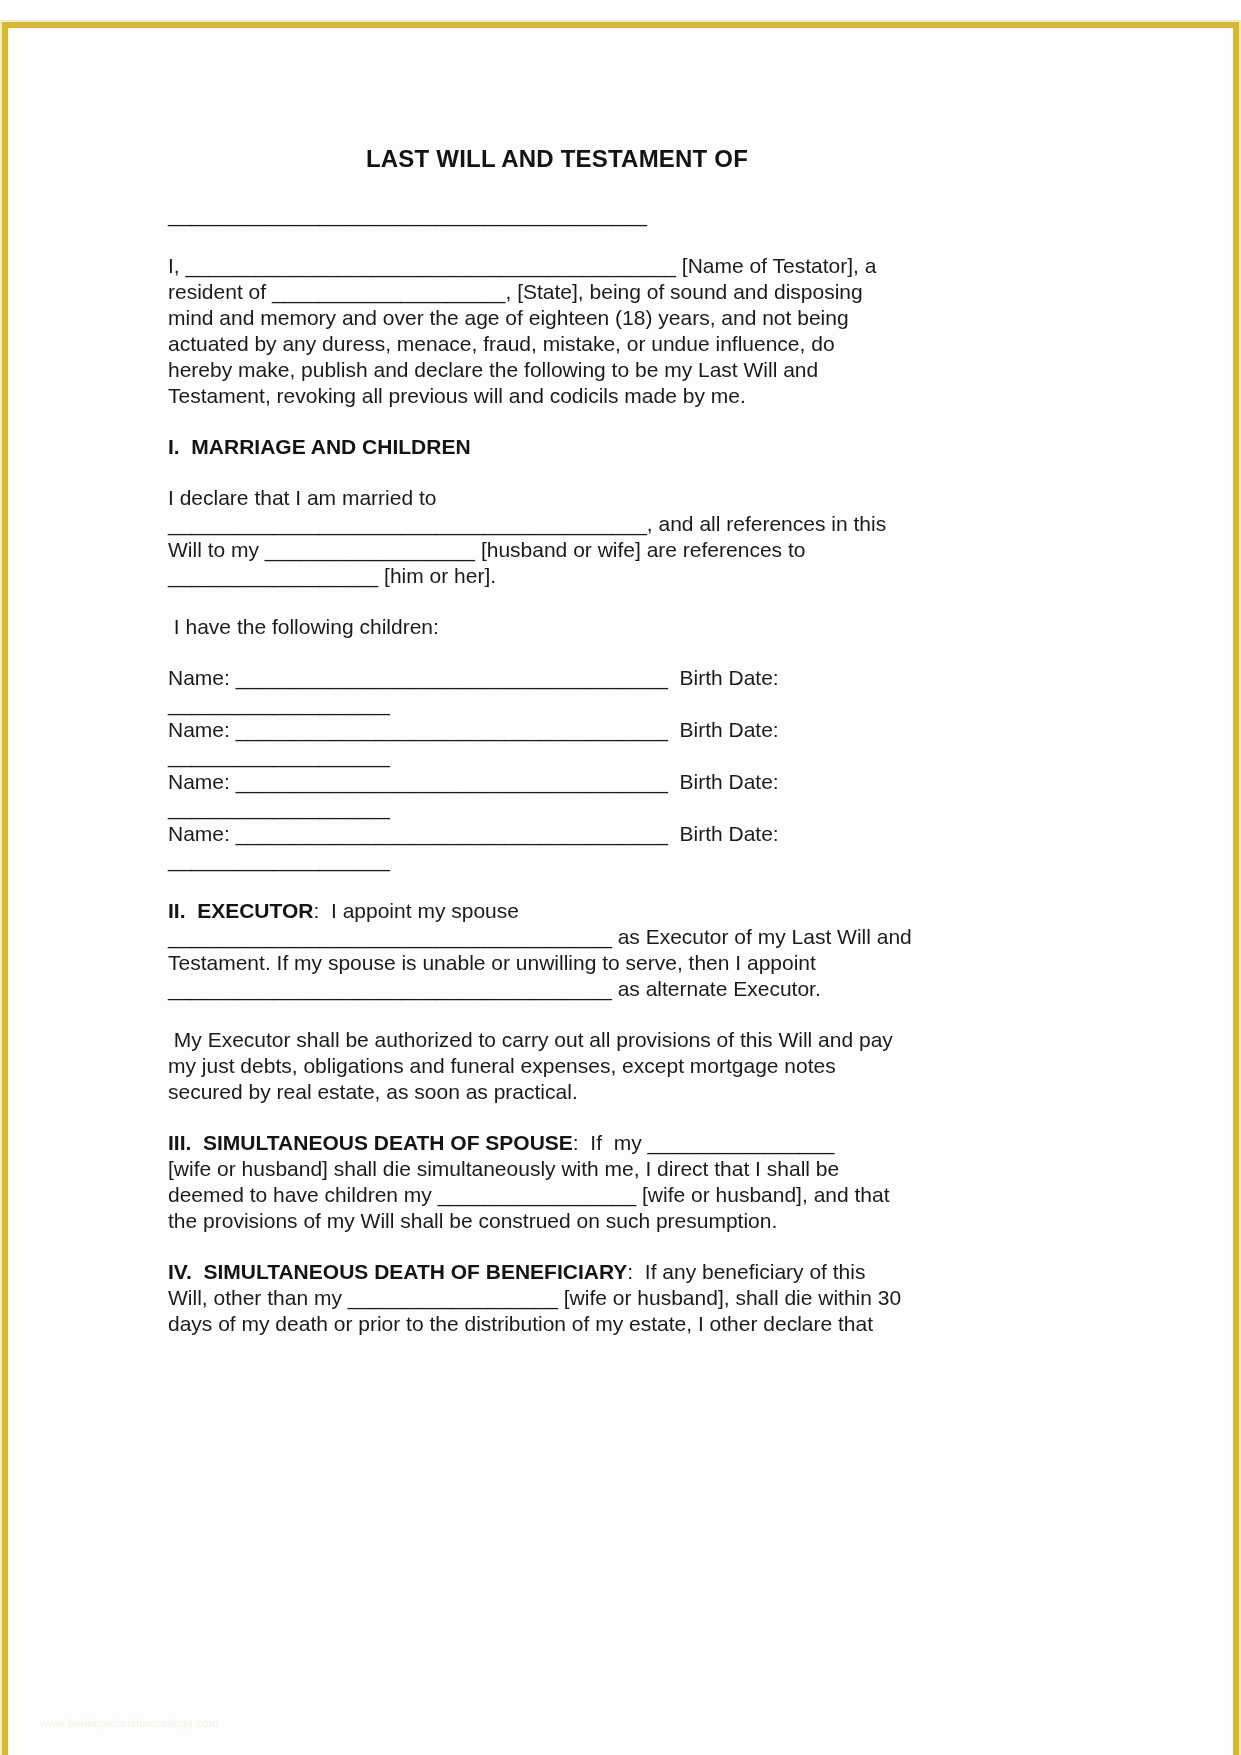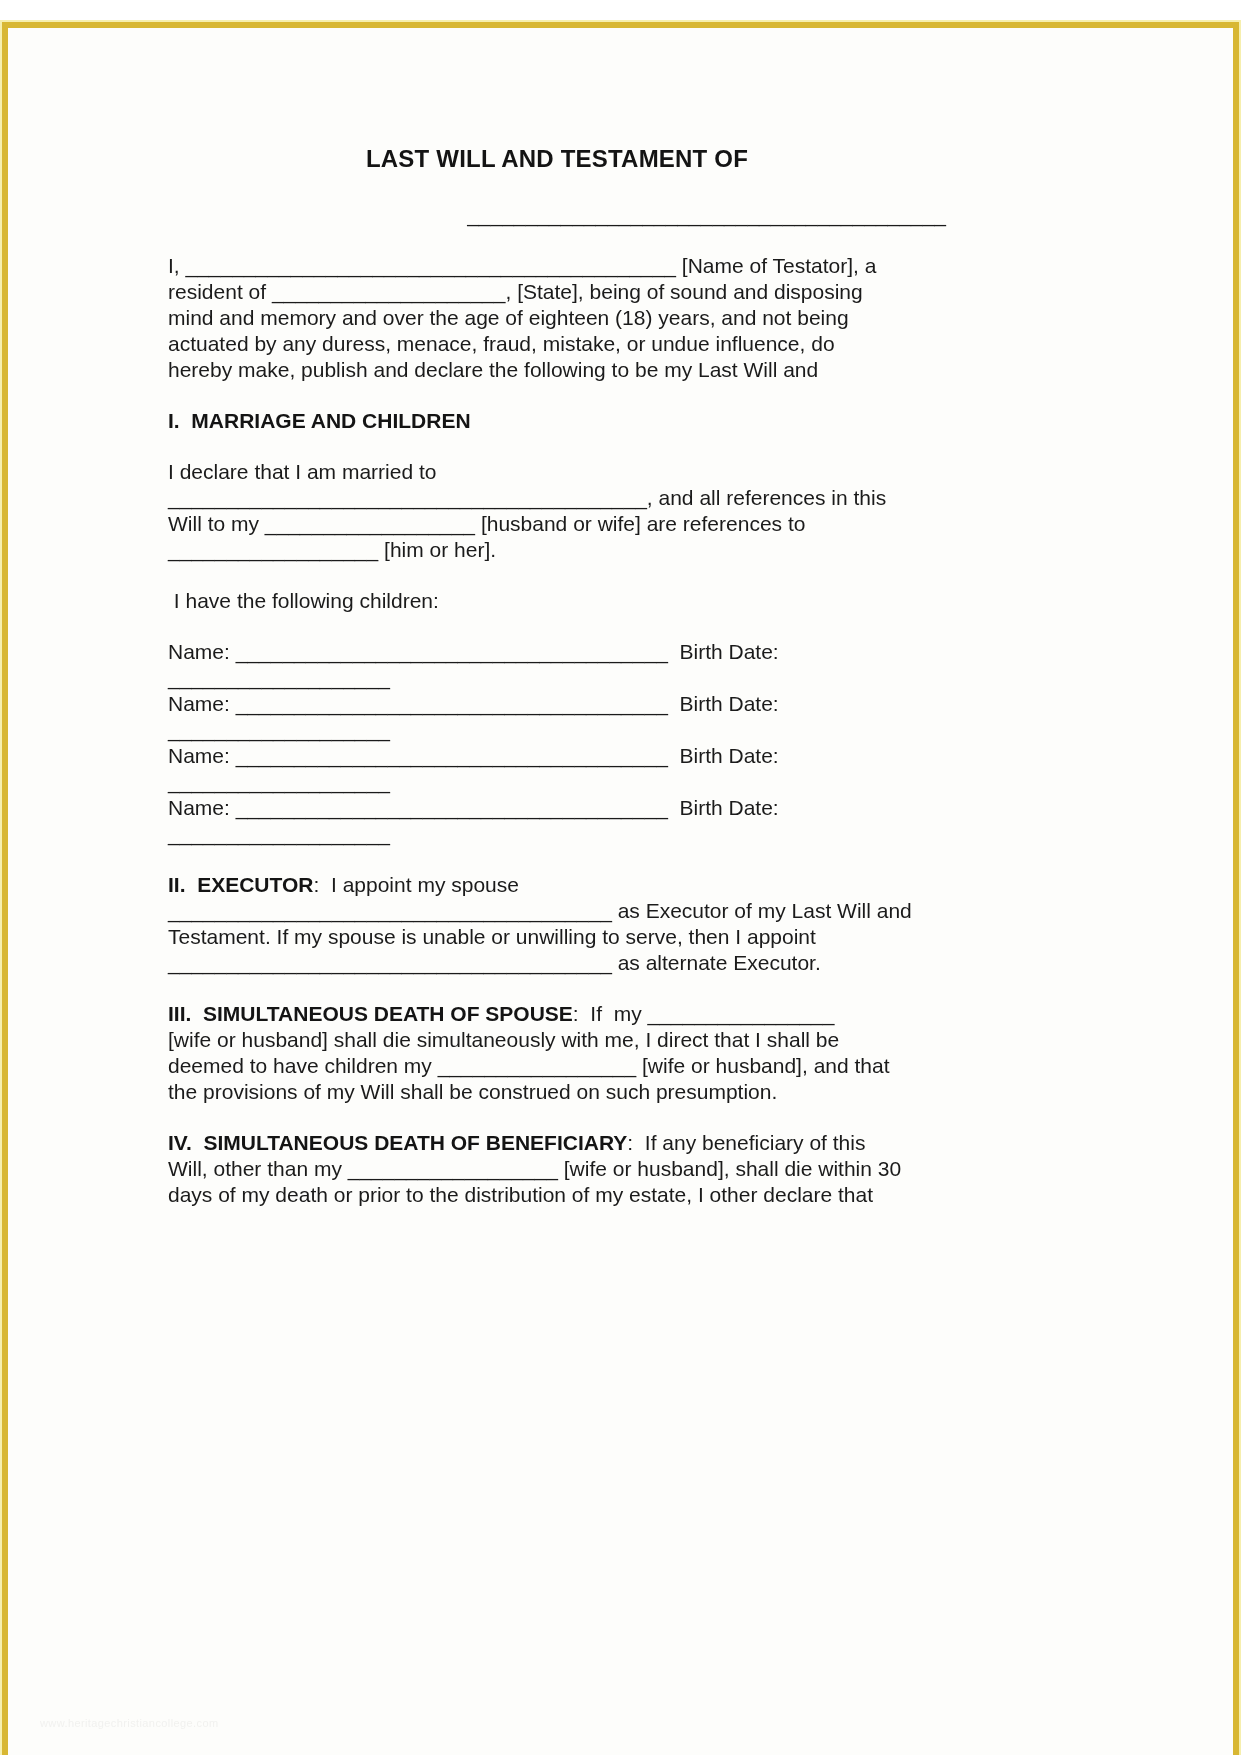--- a/index.html
+++ b/index.html
@@ -34,21 +34,21 @@
   .line { white-space: pre; }
   .title {
     font-size: 24px;
     line-height: 28px;
     font-weight: bold;
     text-align: center;
     letter-spacing: 0.2px;
     margin-bottom: 29px;
     color: #141414;
   }
-  .center { text-align: right; }
+  .center { text-align: left; }
   .para { margin-bottom: 25px; }
   .bold { font-weight: bold; color: #141414; }
   .child-row { margin: 0; }
   .watermark {
     position: absolute;
     left: 32px;
     bottom: 38px;
     font-size: 11px;
     color: #f1f1ef;            
     letter-spacing: 0.4px;
@@ -67,20 +67,21 @@
       <div class="para">
         <div class="line center">_________________________________________</div>
       </div>
 
       <div class="para">
         <div class="line">I, __________________________________________ [Name of Testator], a</div>
         <div class="line">resident of ____________________, [State], being of sound and disposing</div>
         <div class="line">mind and memory and over the age of eighteen (18) years, and not being</div>
         <div class="line">actuated by any duress, menace, fraud, mistake, or undue influence, do</div>
         <div class="line">hereby make, publish and declare the following to be my Last Will and</div>
+        <div class="line">Testament, revoking all previous will and codicils made by me.</div>
       </div>
 
       <div class="para">
         <div class="line bold">I.  MARRIAGE AND CHILDREN</div>
       </div>
 
       <div class="para">
         <div class="line">I declare that I am married to</div>
         <div class="line">_________________________________________, and all references in this</div>
         <div class="line">Will to my __________________ [husband or wife] are references to</div>
@@ -110,20 +111,25 @@
         </div>
       </div>
 
       <div class="para">
         <div class="line"><span class="bold">II.  EXECUTOR</span><span>:  I appoint my spouse</span></div>
         <div class="line">______________________________________ as Executor of my Last Will and</div>
         <div class="line">Testament. If my spouse is unable or unwilling to serve, then I appoint</div>
         <div class="line">______________________________________ as alternate Executor.</div>
       </div>
 
+      <div class="para">
+        <div class="line"> My Executor shall be authorized to carry out all provisions of this Will and pay</div>
+        <div class="line">my just debts, obligations and funeral expenses, except mortgage notes</div>
+        <div class="line">secured by real estate, as soon as practical.</div>
+      </div>
 
       <div class="para">
         <div class="line"><span class="bold">III.  SIMULTANEOUS DEATH OF SPOUSE</span><span>:  If  my ________________</span></div>
         <div class="line">[wife or husband] shall die simultaneously with me, I direct that I shall be</div>
         <div class="line">deemed to have children my _________________ [wife or husband], and that</div>
         <div class="line">the provisions of my Will shall be construed on such presumption.</div>
       </div>
 
       <div class="para">
         <div class="line"><span class="bold">IV.  SIMULTANEOUS DEATH OF BENEFICIARY</span><span>:  If any beneficiary of this</span></div>

